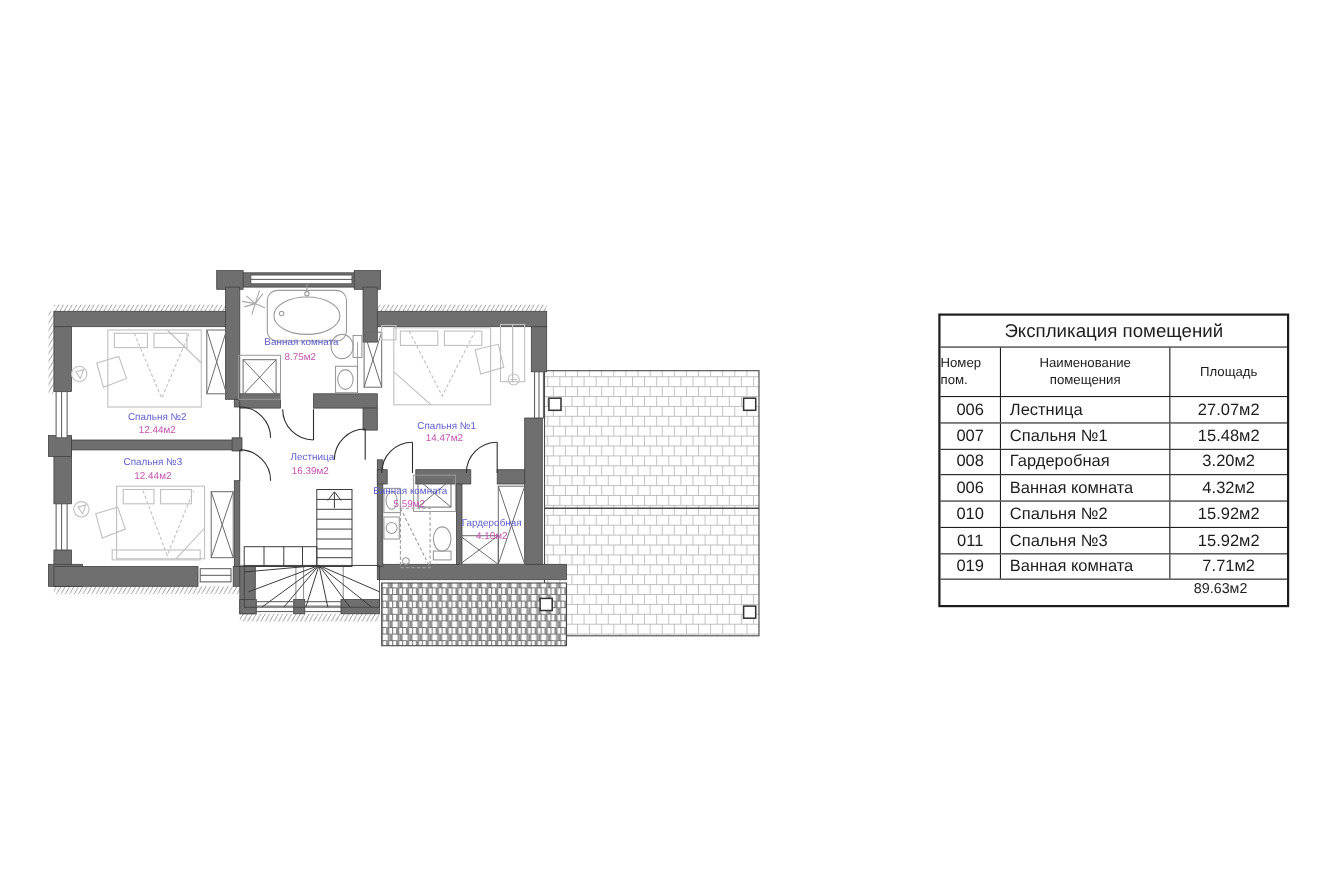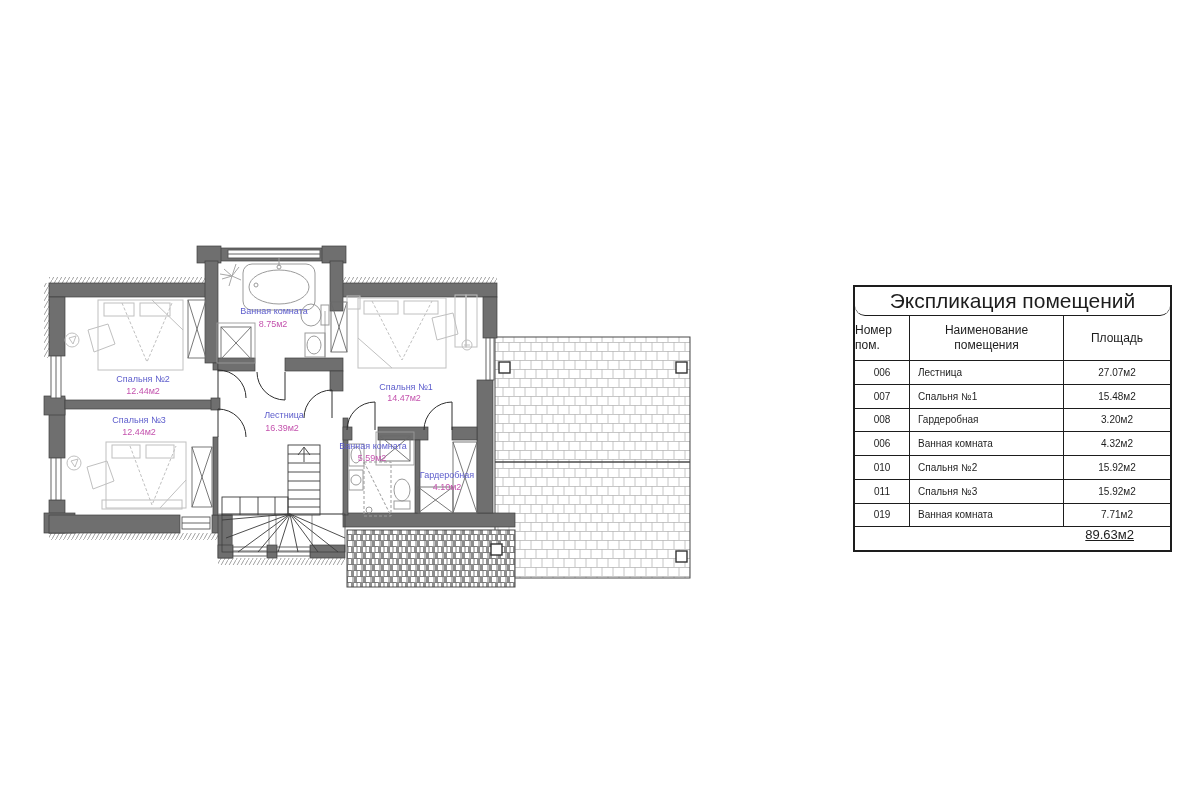--- a/index.html
+++ b/index.html
@@ -7,34 +7,34 @@
          font-family:"Liberation Sans", sans-serif;}
   #plan-svg{position:absolute;left:0;top:0;}
   .room-name{font-size:9px;text-anchor:middle;}
   .room-area{font-size:9px;text-anchor:middle;}
 
   
   #exp-table{position:absolute;left:853px;top:285px;width:319px;height:267px;
              border:2px solid #1d1d1d;box-sizing:border-box;display:flex;flex-direction:column;
              color:#1d1d1d;background:#fff;}
   #exp-title{height:28px;flex:0 0 28px;display:flex;align-items:center;justify-content:center;
-             font-size:21px;border-bottom:1.5px solid #1d1d1d;border-radius:10px;}
+             font-size:17px;border-bottom:1.5px solid #1d1d1d;}
   .t-row{display:flex;flex:1;align-items:stretch;border-bottom:1.5px solid #1d1d1d;}
   .t-row:last-child{border-bottom:none;}
   #exp-header{flex:0 0 44px;}
   .c-num{width:54px;flex:0 0 54px;border-right:1.5px solid #1d1d1d;display:flex;
          align-items:center;justify-content:center;text-align:left;}
   .c-name{flex:1;border-right:1.5px solid #1d1d1d;display:flex;align-items:center;}
   .c-name.body{padding-left:8px;}
   .c-name.head{justify-content:center;text-align:center;padding:0 14px;}
   .c-area{width:106px;flex:0 0 106px;display:flex;align-items:center;justify-content:center;}
   #exp-header .cell{font-size:12px;line-height:1.25;}
-  .t-row .cell{font-size:10px;}
+  .t-row .cell{font-size:15px;}
   #exp-total{justify-content:flex-end;}
-  #exp-total .cell{font-size:13px;padding-right:36px;text-decoration:underline;}
+  #exp-total .cell{font-size:13px;padding-right:36px;}
 </style>
 </head>
 <body>
 
 <div id="stage">
 
   <svg id="plan-svg" width="1200" height="801" viewBox="0 0 1200 801">
     <defs>
       <pattern id="hatch" patternUnits="userSpaceOnUse" width="4" height="7">
         <path d="M0,7 L4,0" stroke="#8a8a8a" stroke-width="0.8" fill="none"></path>

